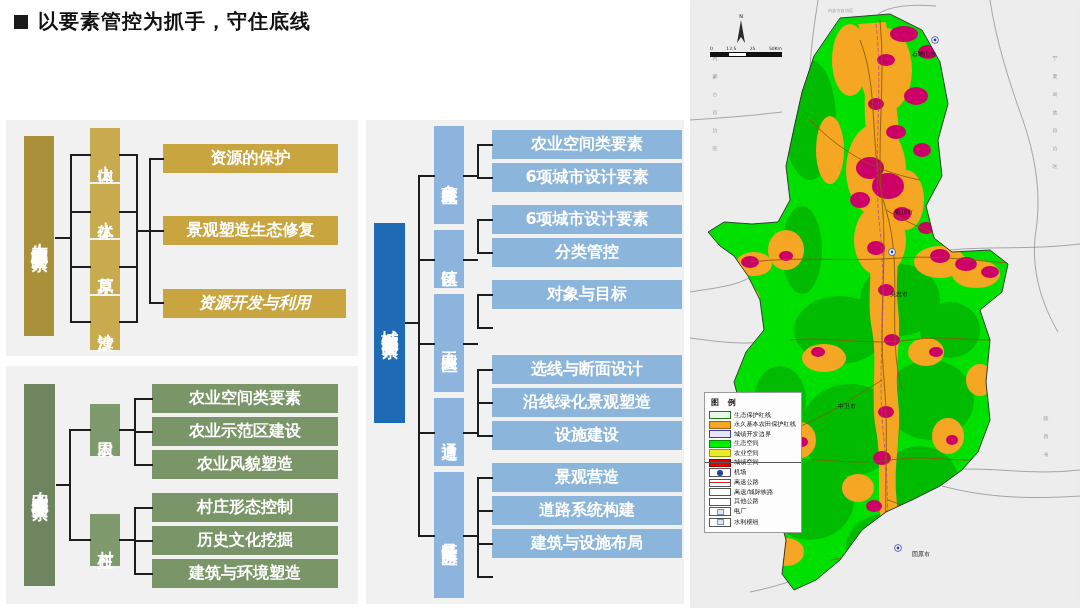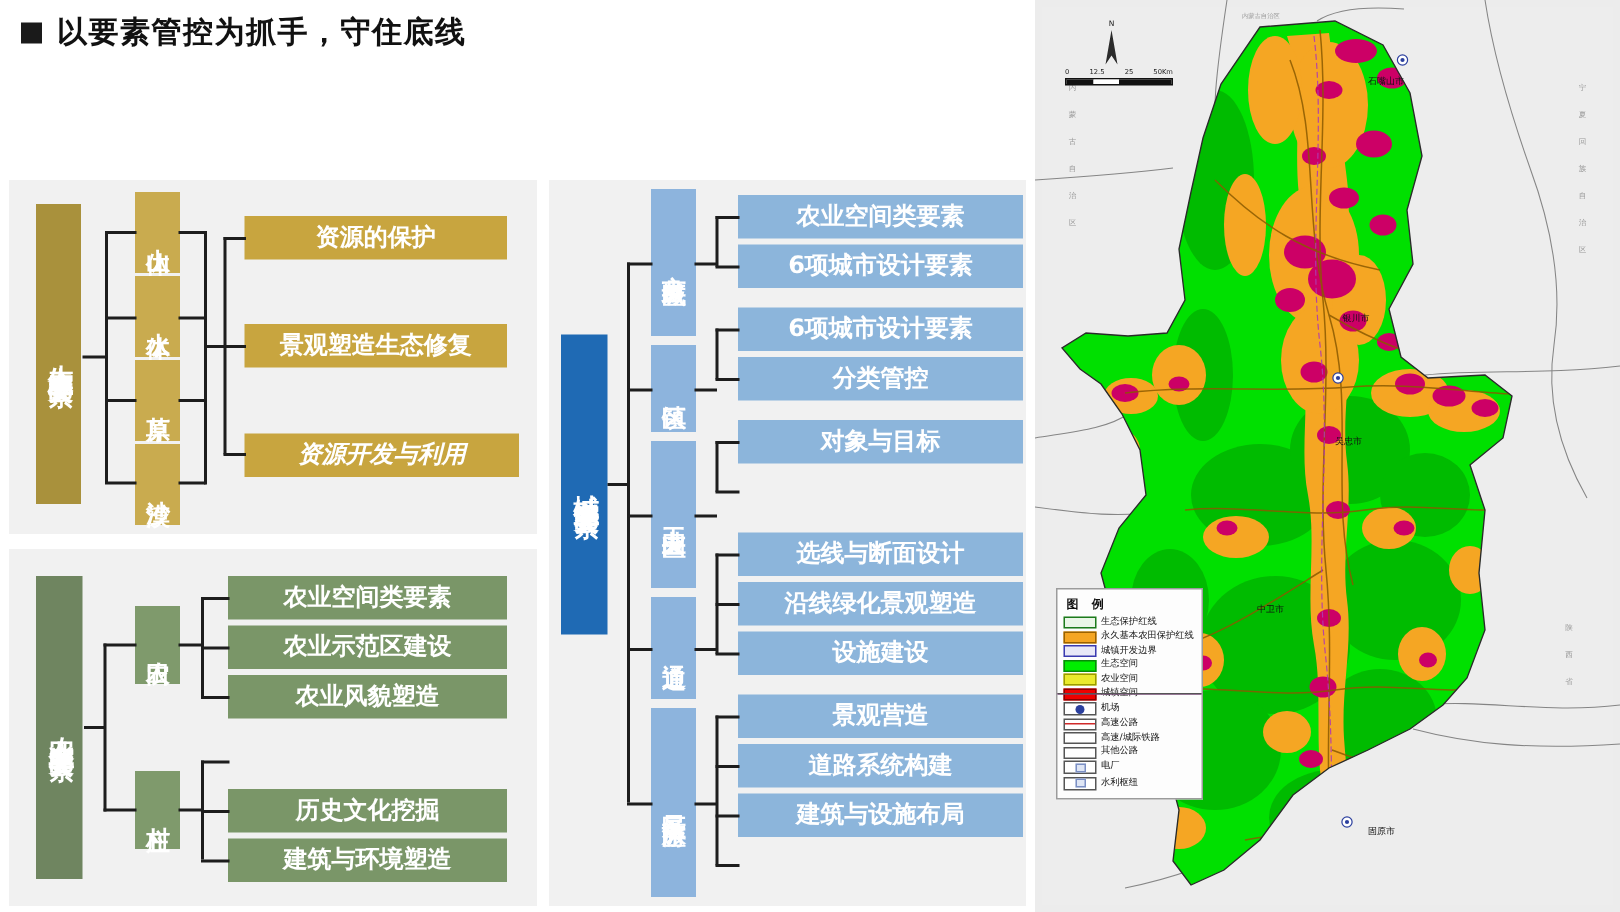--- a/index.html
+++ b/index.html
@@ -151,20 +151,21 @@
 <div class="panel" id="panel-agri">
   <div class="vbox agri-root" style="left:18px; top:18px; width:31px; height:202px;">农业空间类要素</div>
 
   <div class="vbox agri-sub" style="left:84px; top:38px;  width:30px; height:52px;">农田</div>
   <div class="vbox agri-sub" style="left:84px; top:148px; width:30px; height:52px;">村庄</div>
 
   <div class="hbox agri-leaf" style="left:146px; top:18px;  width:186px; height:29px;">农业空间类要素</div>
   <div class="hbox agri-leaf" style="left:146px; top:84px;  width:186px; height:29px;">农业风貌塑造</div>
   <div class="hbox agri-leaf" style="left:146px; top:51px;  width:186px; height:29px;">农业示范区建设</div>
 
+  <div class="hbox agri-leaf" style="left:146px; top:127px; width:186px; height:29px;">村庄形态控制</div>
   <div class="hbox agri-leaf" style="left:146px; top:160px; width:186px; height:29px;">历史文化挖掘</div>
   <div class="hbox agri-leaf" style="left:146px; top:193px; width:186px; height:29px;">建筑与环境塑造</div>
 
   <div class="ln lnh" style="left:50px; top:118px; width:14px;"></div>
   <div class="ln lnv" style="left:63px; top:63px;  height:112px;"></div>
   <div class="ln lnh" style="left:63px; top:63px;  width:22px;"></div>
   <div class="ln lnh" style="left:63px; top:173px; width:22px;"></div>
 
   <div class="ln lnh" style="left:113px; top:63px; width:16px;"></div>
   <div class="ln lnv" style="left:128px; top:32px; height:66px;"></div>

